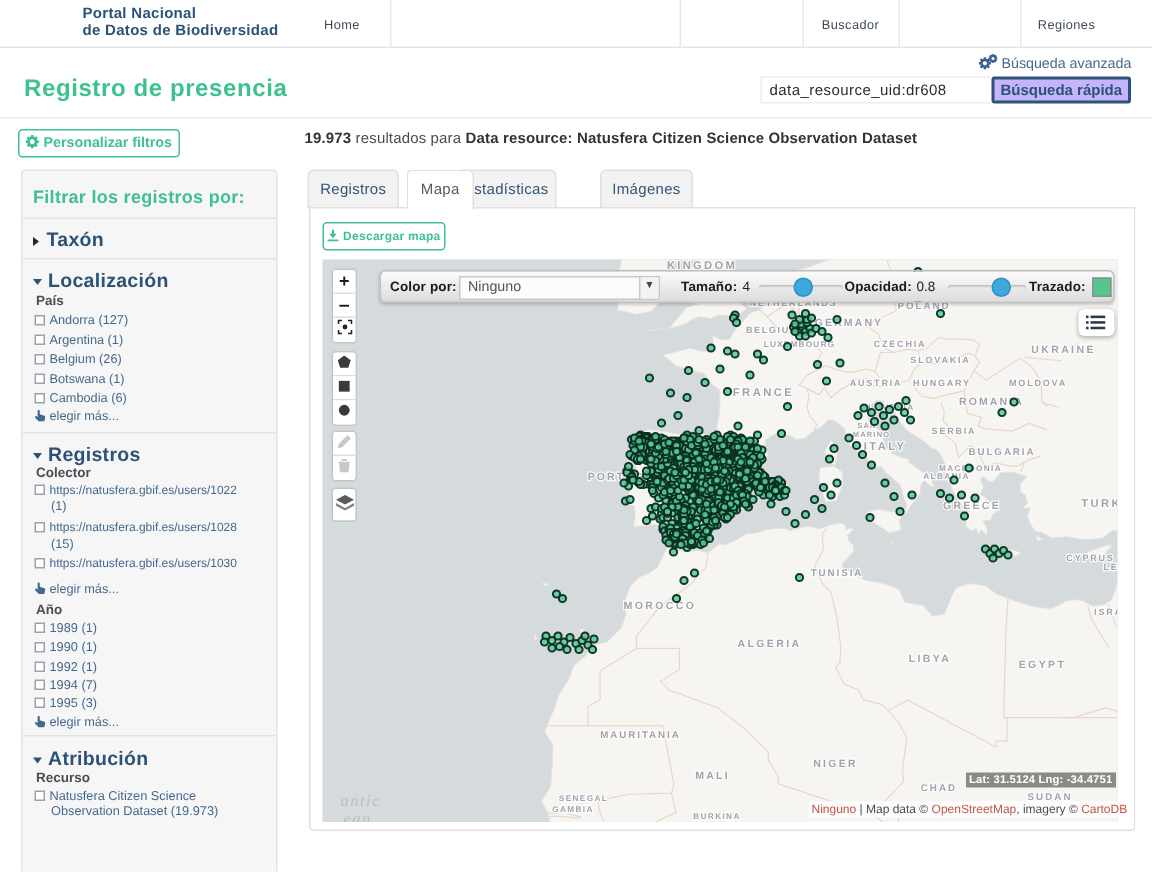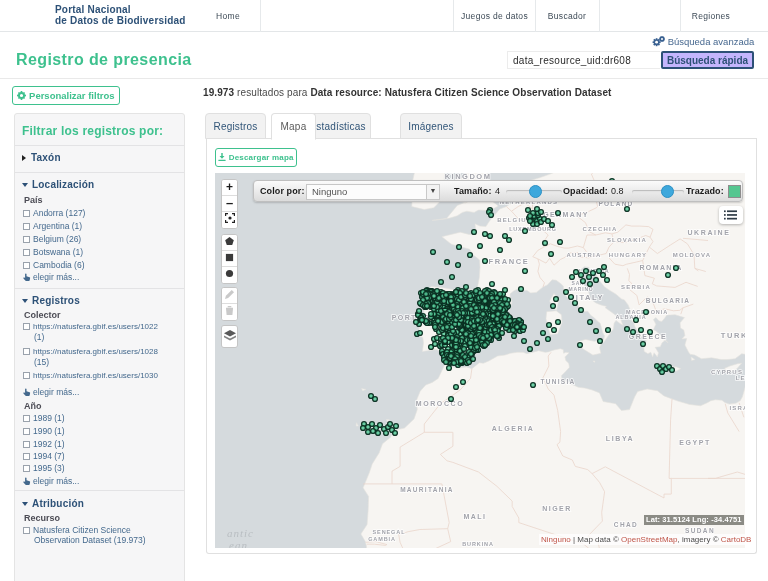--- a/index.html
+++ b/index.html
@@ -19,21 +19,21 @@
 
 #pers{position:absolute;left:12px;top:86px;width:108px;height:19px;border:1px solid #3ec18e;border-radius:3px;background:#fff;color:#3ec18e;font-size:9.5px;font-weight:bold;line-height:17px;text-align:center}
 
 #res{position:absolute;left:203px;top:87px;font-size:10px;color:#4a4a4a;letter-spacing:.1px}
 #res b{color:#333}
 
 #sidebar{position:absolute;left:14px;top:113px;width:171px;height:540px;background:#f6f6f7;border:1px solid #e4e4e4;border-radius:3px}
 #sidebar .r{position:absolute;left:0;width:169px}
 #sidebar .tit{left:7px;font-size:12px;font-weight:bold;color:#3ec18e;letter-spacing:.2px}
 #sidebar .sep{height:1px;background:#e3e3e5;width:169px}
-#sidebar .sec{left:7px;font-size:10px;font-weight:bold;color:#2d5177;letter-spacing:.2px}
+#sidebar .sec{left:7px;font-size:13px;font-weight:bold;color:#2d5177;letter-spacing:.2px}
 #sidebar .lbl{left:9px;font-size:9px;font-weight:bold;color:#4c4c55}
 #sidebar .cb{left:8px;font-size:8.5px;color:#44698d;white-space:nowrap}
 .bx{display:inline-block;width:7px;height:7px;border:1px solid #9aa2ac;background:#fff;vertical-align:-1px;margin-right:3px}
 #sidebar .more{left:8px;font-size:8.5px;color:#44698d}
 .tri-r{display:inline-block;width:0;height:0;border-left:4px solid #222;border-top:3.5px solid transparent;border-bottom:3.5px solid transparent;margin-right:5px;vertical-align:0px}
 .tri-d{display:inline-block;width:0;height:0;border-top:4px solid #2d5177;border-left:3.5px solid transparent;border-right:3.5px solid transparent;margin-right:4px;vertical-align:1px}
 .hand{display:inline-block;vertical-align:-1px;margin-right:2px}
 
 .tab{position:absolute;top:113px;height:26px;background:#f2f2f2;border:1px solid #e0e0e0;border-radius:4px 4px 0 0;font-size:10px;color:#315578;text-align:center;line-height:25px;letter-spacing:.2px}
 #tabline{position:absolute;left:206px;top:138px;width:551px;height:1px;background:#e0e0e0}
@@ -62,21 +62,20 @@
 #listbtn{position:absolute;left:719px;top:206px;width:24px;height:18px;background:#fff;border-radius:4px;box-shadow:0 1px 3px rgba(0,0,0,.28)}
 </style></head>
 <body>
 <div id="page">
 
   <div id="topbar">
     <div id="logo">Portal Nacional<br>de Datos de Biodiversidad</div>
     <div class="nav" style="left:207px;width:42px">Home</div>
     <div class="nsep" style="left:260px"></div>
     <div class="nsep" style="left:453px"></div>
-    <div class="nav" style="left:459px;width:71px">Juegos de datos</div>
     <div class="nsep" style="left:535px"></div>
     <div class="nav" style="left:541px;width:52px">Buscador</div>
     <div class="nsep" style="left:599px"></div>
     <div class="nsep" style="left:680px"></div>
     <div class="nav" style="left:686px;width:50px">Regiones</div>
   </div>
 
   <div id="h1">Registro de presencia</div>
   <div id="badv"><svg width="13" height="11" viewBox="0 0 13 11">
         <rect x="3.75" y="2.20" width="1.7" height="4.00" transform="rotate(0 4.6 6.2)" fill="#3a6191"></rect>

